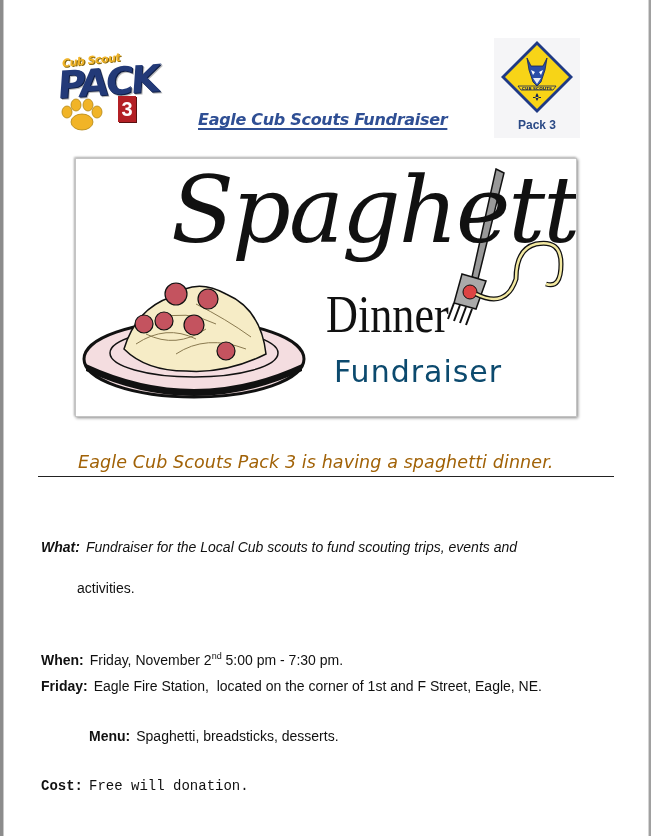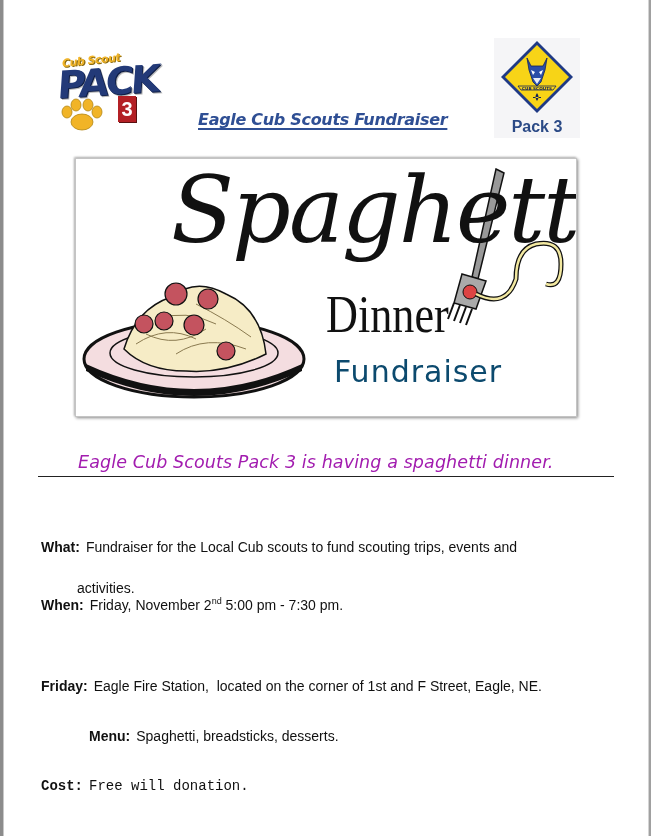--- a/index.html
+++ b/index.html
@@ -13,34 +13,34 @@
   
   .pack-logo { position: absolute; left: 56px; top: 52px; width: 110px; height: 82px; }
   .pack-logo .cub-scout { position: absolute; left: 6px; top: 2px; font-family: "DejaVu Sans", sans-serif; font-weight: bold; font-style: italic; font-size: 11px; color: #f1b427; letter-spacing: -0.5px; transform: rotate(-6deg); text-shadow: 1px 1px 0 #8a6a10; }
   .pack-logo .pack-word { position: absolute; left: 2px; top: 8px; font-family: "DejaVu Sans", sans-serif; font-weight: bold; font-size: 38px; color: #233a78; letter-spacing: -3px; transform: skewX(-8deg) rotate(-4deg); text-shadow: 1px 1px 0 #0f1e45, 2px 2px 0 #bcbcbc; }
   .pack-logo .pack-num { position: absolute; left: 62px; top: 44px; width: 18px; height: 26px; background: #b32025; color: #ffffff; font-weight: bold; font-size: 20px; text-align: center; line-height: 26px; font-family: "Liberation Sans", sans-serif; box-shadow: 1px 1px 0 #5a1010; }
   .pack-logo .paw { position: absolute; left: 4px; top: 46px; width: 44px; height: 34px; }
 
   
   .cub-badge { position: absolute; left: 494px; top: 38px; width: 86px; height: 100px; background: #f5f5f7; }
   .cub-badge .diamond-wrap { position: absolute; left: 6px; top: 2px; width: 74px; height: 74px; }
-  .cub-badge .pack3-label { position: absolute; left: 0; top: 80px; width: 86px; text-align: center; font-family: "Liberation Sans", sans-serif; font-weight: bold; font-size: 16px; color: #2b4a86; }
+  .cub-badge .pack3-label { position: absolute; left: 0; top: 80px; width: 86px; text-align: center; font-family: "Liberation Sans", sans-serif; font-weight: bold; font-size: 12px; color: #2b4a86; }
 
   
   .doc-title { position: absolute; left: 198px; top: 110px; font-family: "DejaVu Sans", sans-serif; font-weight: bold; font-size: 16px; color: #2f4f94; text-decoration: underline; text-decoration-thickness: 2px; text-underline-offset: 3px; letter-spacing: -0.3px; font-style: italic; }
 
   
   .banner { position: absolute; left: 75px; top: 158px; width: 500px; height: 257px; background: #ffffff; border: 1px solid #c4c4c4; box-shadow: 1px 1px 3px #888, -1px -1px 2px #bbb; overflow: hidden; }
   .banner svg { position: absolute; left: 0; top: 0; }
   .banner .word-spaghetti { position: absolute; left: 95px; top: 6px; font-family: "DejaVu Serif", serif; font-style: italic; font-size: 92px; color: #111; letter-spacing: -2px; line-height: 1; }
   .banner .word-dinner { position: absolute; left: 250px; top: 130px; font-family: "Liberation Serif", serif; font-size: 52px; color: #111; line-height: 1; transform: scaleX(0.85); transform-origin: left; }
   .banner .word-fundraiser { position: absolute; left: 258px; top: 198px; font-family: "DejaVu Sans", sans-serif; font-size: 30px; color: #0c4a6e; line-height: 1; letter-spacing: 1px; }
 
   
-  .subtitle { position: absolute; left: 78px; top: 452px; font-family: "DejaVu Sans", sans-serif; font-style: italic; font-size: 17.5px; color: #a21caf; letter-spacing: 0.1px; }
+  .subtitle { position: absolute; left: 78px; top: 452px; font-family: "DejaVu Sans", sans-serif; font-style: italic; font-size: 17.5px; color: #a16207; letter-spacing: 0.1px; }
   .sub-rule { position: absolute; left: 38px; top: 476px; width: 576px; height: 1px; background: #222; }
 
   
   .detail { position: absolute; left: 41px; font-family: "Liberation Sans", sans-serif; font-size: 14px; color: #111; white-space: nowrap; }
   .detail .k { font-weight: bold; margin-right: 6px; }
   .detail sup { font-size: 9px; vertical-align: 6px; line-height: 0; }
 </style>
 </head>
 <body>
 
@@ -105,26 +105,26 @@
     <path d="M400,135 Q430,150 440,120 Q440,90 460,85 Q485,80 485,105 Q485,130 470,125" fill="none" stroke="#f2e8a0" stroke-width="2.5"></path>
   </svg>
   <span class="word-spaghetti">Spaghetti</span>
   <span class="word-dinner">Dinner</span>
   <span class="word-fundraiser">Fundraiser</span>
 </div>
 
 <div class="subtitle">Eagle Cub Scouts Pack 3 is having a spaghetti dinner.</div>
 <div class="sub-rule"></div>
 
-<div class="detail" style="top:539px;">
+<div class="detail" style="top:539px;font-style:italic;">
   <span class="k">What:</span><span>Fundraiser for the Local Cub scouts to fund scouting trips, events and</span>
 </div>
 <div class="detail" style="top:580px;margin-left:36px;">activities.</div>
 
-<div class="detail" style="top:597px;text-align:right;">
+<div class="detail" style="top:652px;text-align:right;">
   <span class="k">When:</span><span>Friday, November 2</span><sup>nd</sup><span> 5:00 pm - 7:30 pm.</span>
 </div>
 
 <div class="detail" style="top:678px;">
   <span class="k">Friday:</span><span style="white-space:pre;">Eagle Fire Station,  located on the corner of 1st and F Street, Eagle, NE.</span>
 </div>
 
 <div class="detail" style="top:728px;padding-left:48px;">
   <span class="k">Menu:</span><span>Spaghetti, breadsticks, desserts.</span>
 </div>

